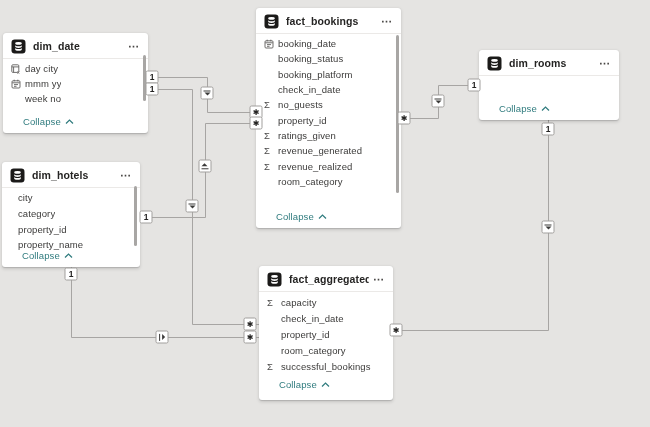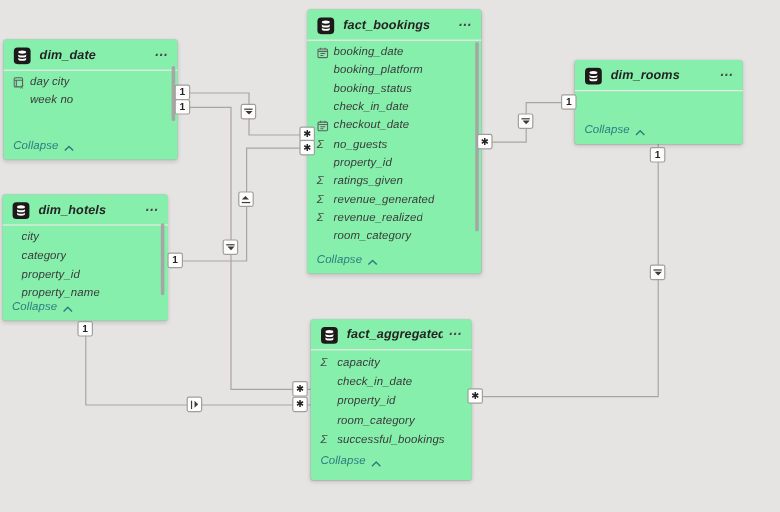--- a/index.html
+++ b/index.html
@@ -8,24 +8,23 @@
     background:#e5e4e2;
     font-family:"Liberation Sans", sans-serif;
     -webkit-font-smoothing:antialiased;
   }
   #canvas{position:absolute;inset:0;}
   .rel-svg{position:absolute;left:0;top:0;z-index:0;}
   .rel-svg path{stroke:#a7a5a3;stroke-width:1;fill:none;}
 
   
   .card{
-    position:absolute;z-index:1;background:#86efac;border-radius:3px;
+    position:absolute;z-index:1;background:#ffffff;border-radius:3px;
     box-shadow:0 0.3px 0.9px rgba(0,0,0,.12), 0 1.6px 3.6px rgba(0,0,0,.14);
     box-sizing:border-box;
-    font-style:italic;
   }
   .pos-dim_date{left:3px;top:33px;width:145px;height:100px;--rh:15px;}
   .pos-fact_bookings{left:256px;top:8px;width:145px;height:220px;--rh:15.3px;}
   .pos-dim_rooms{left:479px;top:50px;width:140px;height:70px;--rh:14px;}
   .pos-dim_hotels{left:2px;top:162px;width:138px;height:105px;--rh:15.7px;}
   .pos-fact_aggregated_bookings{left:259px;top:266px;width:134px;height:134px;--rh:16.2px;}
 
   .card-head{
     display:flex;align-items:center;height:22px;padding:2px 8px 1px 8px;
     border-bottom:1px solid #ebe9e7;
@@ -41,21 +40,21 @@
   }
   .fields{padding-top:2px;}
   .field{display:flex;align-items:center;height:var(--rh);padding:0 6px 0 8px;}
   .ficon{flex:0 0 auto;width:14px;display:flex;align-items:center;color:#605e5c;}
   .noicons .ficon{width:8px;}
   .sig{font-size:9.5px;color:#494847;line-height:9px;}
   .flabel{
     font-size:9.5px;color:#3b3a39;white-space:nowrap;overflow:hidden;letter-spacing:.1px;
   }
   .collapse{
-    position:absolute;left:8px;bottom:6px;display:flex;align-items:flex-end;
+    position:absolute;left:20px;bottom:6px;display:flex;align-items:center;
     font-size:9.5px;color:#2f7b7e;cursor:pointer;letter-spacing:.1px;
   }
   .pos-fact_aggregated_bookings .collapse{bottom:10px;}
   .collapse svg{margin-left:4px;}
   .sb-thumb{
     position:absolute;width:3px;border-radius:2px;background:#a8a6a4;z-index:2;
   }
 
   
   .marker{
@@ -110,78 +109,78 @@
           <span class="ficon">
             <svg width="10" height="10" viewBox="0 0 10 10" fill="none" stroke="#605e5c" stroke-width="0.9">
               <rect x="0.8" y="0.8" width="7" height="7.6" rx="1"></rect>
               <path d="M0.8,2.9 H7.8 M2.6,2.9 V8.2"></path>
               <text x="5.9" y="10" font-size="5.4" fill="#605e5c" stroke="none" font-family="Liberation Sans, sans-serif">x</text>
             </svg>
           </span>
           <span class="flabel">day city</span>
         </div>
         <div class="field">
-          <span class="ficon"></span>
-          <span class="flabel">week no</span>
-        </div>
-      </div>
-    <span class="collapse">
-        <span>Collapse</span>
-        <svg width="9" height="6" viewBox="0 0 9 6" fill="none" stroke="#2f7b7e" stroke-width="1.2">
-          <path d="M1,4.5 L4.5,1 L8,4.5"></path>
-        </svg>
-      </span>
-    <div class="sb-thumb" style="left:140px;top:22px;height:46px;"></div>
-  </div>
-
-  <div class="card pos-fact_bookings">
-    <div class="card-head">
-      <span class="tbl-icon">
-          <svg width="15" height="15" viewBox="0 0 15 15">
-            <rect x="0.5" y="0.5" width="14" height="14" rx="3.2" fill="#1b1a19"></rect>
-            <g fill="#ffffff">
-              <ellipse cx="7.5" cy="4.4" rx="3.3" ry="1.3"></ellipse>
-              <path d="M4.2,6 a3.3,1.3 0 0 0 6.6,0 v1.6 a3.3,1.3 0 0 1 -6.6,0 Z"></path>
-              <path d="M4.2,8.8 a3.3,1.3 0 0 0 6.6,0 v1.6 a3.3,1.3 0 0 1 -6.6,0 Z"></path>
-            </g>
-          </svg>
-        </span>
-      <span class="title">fact_bookings</span>
-      <span class="more">⋯</span>
-    </div>
-    <div class="fields">
-        <div class="field">
           <span class="ficon">
             <svg width="10" height="10" viewBox="0 0 10 10" fill="none" stroke="#605e5c" stroke-width="0.9">
               <rect x="1" y="1.8" width="8" height="7.2" rx="1"></rect>
               <path d="M1.2,3.8 H8.8 M3.2,0.7 V2.3 M6.8,0.7 V2.3 M3,5.6 H7 M3,7.3 H5.5"></path>
             </svg>
           </span>
-          <span class="flabel">booking_date</span>
-        </div>
-        <div class="field">
-          <span class="ficon"></span>
-          <span class="flabel">booking_platform</span>
-        </div>
-        <div class="field">
-          <span class="ficon"></span>
-          <span class="flabel">booking_status</span>
-        </div>
-        <div class="field">
-          <span class="ficon"></span>
-          <span class="flabel">check_in_date</span>
-        </div>
+          <span class="flabel">mmm yy</span>
+        </div>
+        <div class="field">
+          <span class="ficon"></span>
+          <span class="flabel">week no</span>
+        </div>
+      </div>
+    <span class="collapse">
+        <span>Collapse</span>
+        <svg width="9" height="6" viewBox="0 0 9 6" fill="none" stroke="#2f7b7e" stroke-width="1.2">
+          <path d="M1,4.5 L4.5,1 L8,4.5"></path>
+        </svg>
+      </span>
+    <div class="sb-thumb" style="left:140px;top:22px;height:46px;"></div>
+  </div>
+
+  <div class="card pos-fact_bookings">
+    <div class="card-head">
+      <span class="tbl-icon">
+          <svg width="15" height="15" viewBox="0 0 15 15">
+            <rect x="0.5" y="0.5" width="14" height="14" rx="3.2" fill="#1b1a19"></rect>
+            <g fill="#ffffff">
+              <ellipse cx="7.5" cy="4.4" rx="3.3" ry="1.3"></ellipse>
+              <path d="M4.2,6 a3.3,1.3 0 0 0 6.6,0 v1.6 a3.3,1.3 0 0 1 -6.6,0 Z"></path>
+              <path d="M4.2,8.8 a3.3,1.3 0 0 0 6.6,0 v1.6 a3.3,1.3 0 0 1 -6.6,0 Z"></path>
+            </g>
+          </svg>
+        </span>
+      <span class="title">fact_bookings</span>
+      <span class="more">⋯</span>
+    </div>
+    <div class="fields">
         <div class="field">
           <span class="ficon">
             <svg width="10" height="10" viewBox="0 0 10 10" fill="none" stroke="#605e5c" stroke-width="0.9">
               <rect x="1" y="1.8" width="8" height="7.2" rx="1"></rect>
               <path d="M1.2,3.8 H8.8 M3.2,0.7 V2.3 M6.8,0.7 V2.3 M3,5.6 H7 M3,7.3 H5.5"></path>
             </svg>
           </span>
-          <span class="flabel">checkout_date</span>
+          <span class="flabel">booking_date</span>
+        </div>
+        <div class="field">
+          <span class="ficon"></span>
+          <span class="flabel">booking_status</span>
+        </div>
+        <div class="field">
+          <span class="ficon"></span>
+          <span class="flabel">booking_platform</span>
+        </div>
+        <div class="field">
+          <span class="ficon"></span>
+          <span class="flabel">check_in_date</span>
         </div>
         <div class="field">
           <span class="ficon">
             <span class="sig">Σ</span>
           </span>
           <span class="flabel">no_guests</span>
         </div>
         <div class="field">
           <span class="ficon"></span>
           <span class="flabel">property_id</span>

